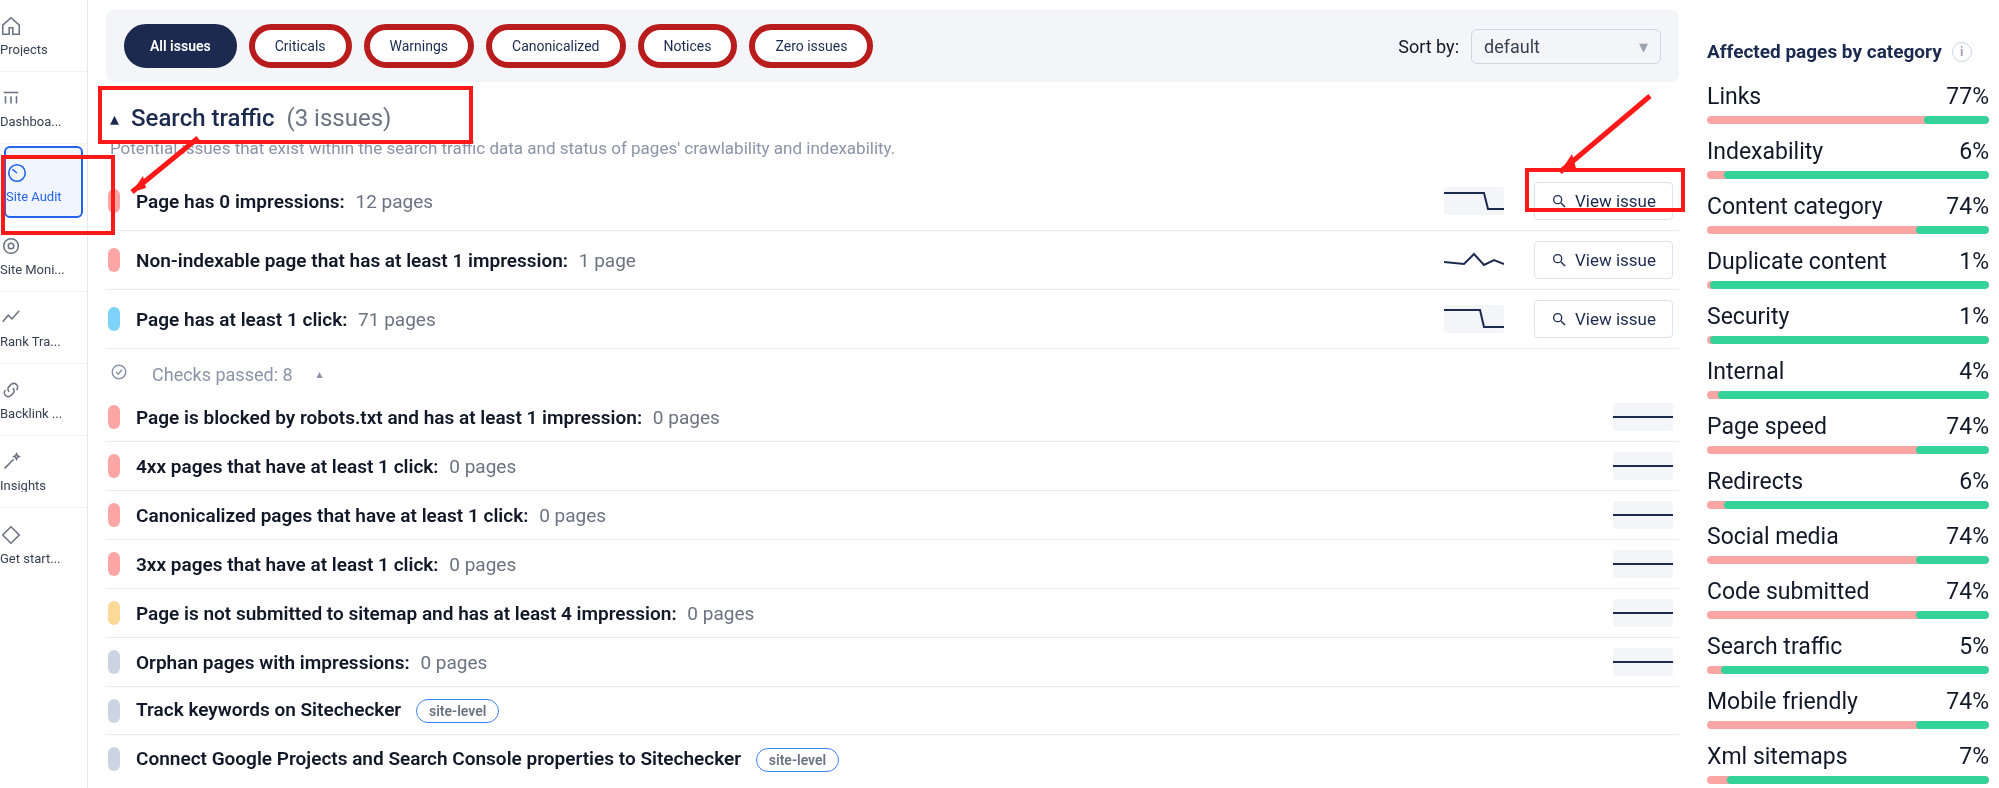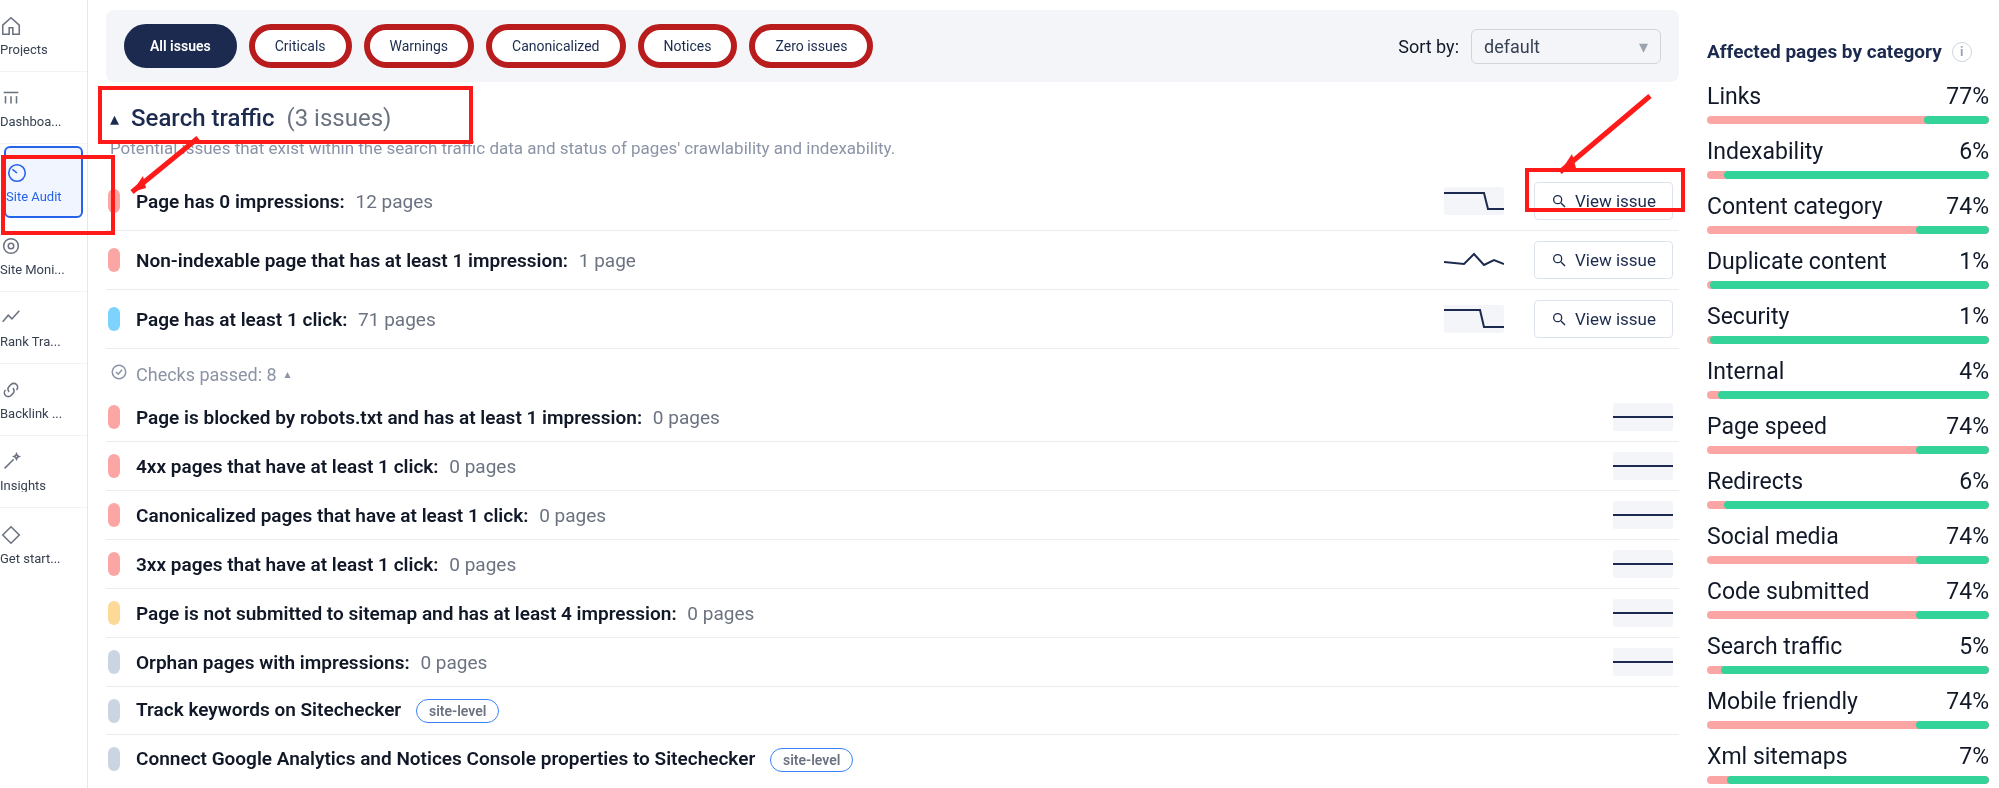--- a/index.html
+++ b/index.html
@@ -39,21 +39,21 @@
   .issue-title { font-size: 19px; color: #111827; font-weight: 600; }
   .issue-title .label { font-weight: 600; }
   .issue-title .value { font-weight: 400; color: #6b7280; margin-left: 6px; }
   .spark { margin-left: auto; width: 60px; height: 28px; color: #1b2a4e; display:flex; align-items:center; justify-content:center; }
   .spark.flat { background: #f3f5f9; border-radius: 3px; }
   .spark svg { width: 60px; height: 28px; }
   .view-btn { display: flex; align-items: center; gap: 8px; border: 1px solid #dde3ec; background: #fff; color: #1b2a4e; border-radius: 4px; padding: 8px 16px; font-size: 17px; cursor: pointer; margin-left: 14px;}
   .view-btn .mag { width: 16px; height: 16px; }
   .badge-site { display:inline-block; border:1px solid #3b82f6; border-radius:999px; padding:3px 12px; font-size:14px; color:#6b7280; margin-left:10px; }
 
-  .checks-passed { display: flex; align-items: center; gap: 8px; color: #8b94a6; font-size: 18px; margin: 14px 0 8px 4px; cursor:pointer; }
+  .checks-passed { display: flex; align-items: center; gap: 24px; color: #8b94a6; font-size: 18px; margin: 14px 0 8px 4px; cursor:pointer; }
   .chev-up-small { font-size: 12px; }
 
   
   .side-panel { width: 302px; flex: 0 0 302px; padding: 40px 10px 0 10px; }
   .panel-title { display:flex; align-items:center; gap:10px; font-size: 19px; font-weight: 700; color: #1b2a4e; margin-bottom: 20px; }
   .panel-title .info { width:20px; height:20px; border:1px solid #cbd5e1; border-radius:50%; display:inline-flex; align-items:center; justify-content:center; font-size:13px; color:#9ca3af; }
   .cat-row { margin-bottom: 14px; }
   .cat-row .line1 { display:flex; justify-content: space-between; font-size: 23px; color:#111827; margin-bottom: 6px; }
   .cat-row .pct { color:#111827;margin-left:40px; }
   .bar { height: 8px; width: 100%; background: #fca5a5; border-radius: 999px; position: relative; overflow: hidden; }
@@ -336,21 +336,21 @@
       <div class="issue-row">
         <span class="sev sev-none"></span>
         <span class="issue-title">
           <span class="label">Track keywords on Sitechecker</span>
           <span class="badge-site">site-level</span>
         </span>
       </div>
       <div class="issue-row" style="border-bottom:none;">
         <span class="sev sev-none"></span>
         <span class="issue-title">
-          <span class="label">Connect Google Analytics and Notices Console properties to Sitechecker</span>
+          <span class="label">Connect Google Projects and Search Console properties to Sitechecker</span>
           <span class="badge-site">site-level</span>
         </span>
       </div>
     </div>
   </div>
 
   <div class="side-panel">
     <div class="panel-title">
       <span>Affected pages by category</span>
       <span class="info">i</span>

